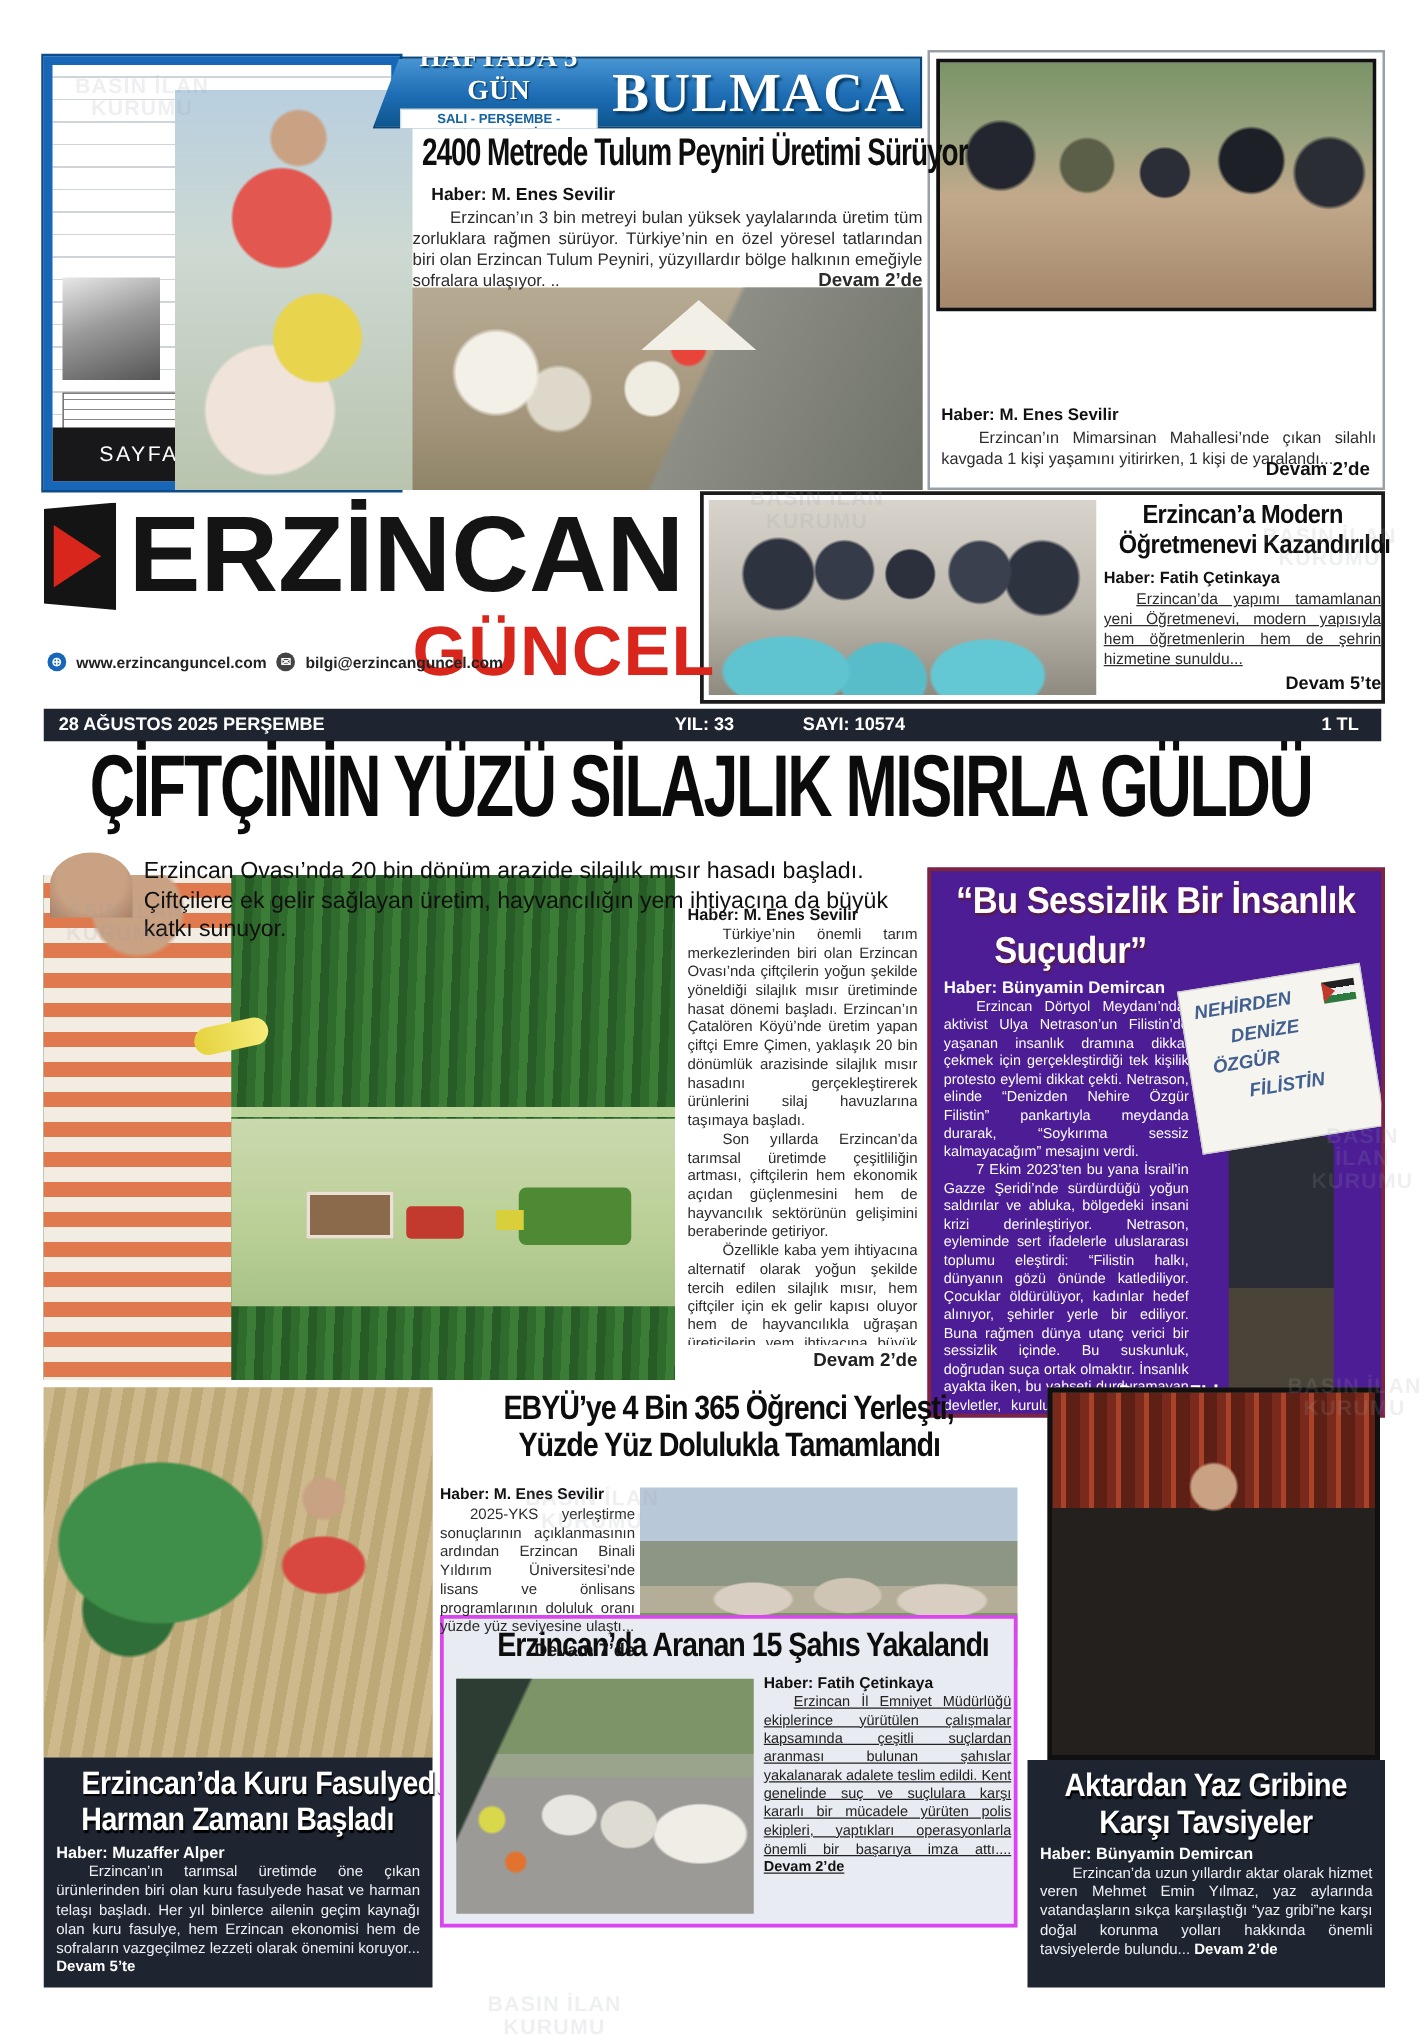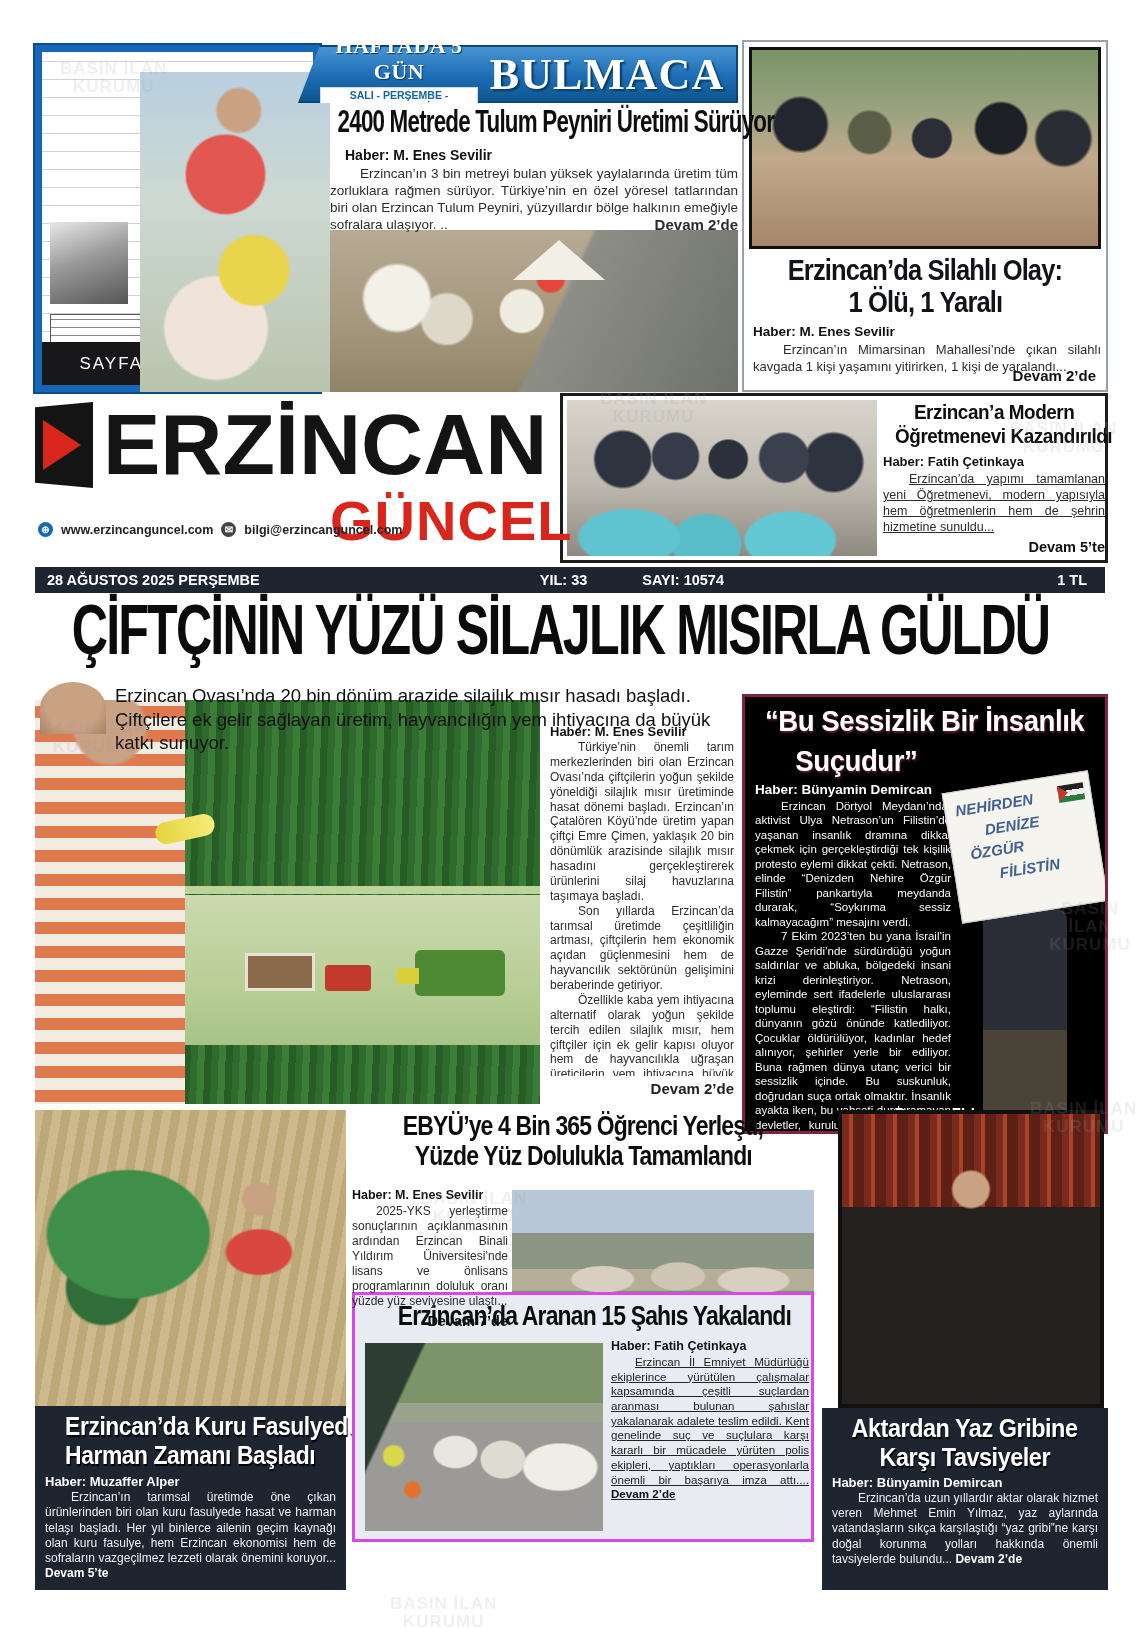--- a/index.html
+++ b/index.html
@@ -163,21 +163,21 @@
   .harvester { position:absolute; left:230px; top:55px; width:90px; height:46px; background:#4d8a33; border-radius:6px; }
   .harvester:after { content:""; position:absolute; left:-18px; top:18px; width:22px; height:16px; background:#d8cf3a; }
 
   
   .centercol { left:550px; top:724px; width:184px; height:352px; overflow:hidden; font-size:12px; line-height:1.24; z-index:3; }
   .centercol .byline { font-size:13px; }
   .centercol p { text-indent:28px; }
   .center-devam { left:550px; top:1080px; width:184px; font-size:15px; z-index:3; }
 
   
-  .pinkbox { left:742px; top:694px; width:366px; height:440px; background:#000000; border:3px solid #7e2440;
+  .pinkbox { left:742px; top:694px; width:366px; height:440px; background:#4c1d95; border:3px solid #7e2440;
       overflow:hidden; z-index:2; color:#fff; }
   .pink-h { text-align:center; margin-top:8px; line-height:1.05; }
   .pink-h .squeeze { font-size:30px; font-weight:900; color:#fff; letter-spacing:-.5px; --sx:.92; text-shadow:1px 2px 2px #5e1a30; }
   .pink-h2 { width:62%; text-align:center; }
   .pink-byline { margin:6px 0 2px 10px; font-size:13.5px; font-weight:bold; color:#fff; }
   .pink-body { margin-left:10px; width:196px; font-size:11.5px; line-height:1.26; text-align:justify; color:#fdfdfd; }
   .pink-body p { text-indent:26px; }
   .pink-devam { position:absolute; left:150px; bottom:7px; font-size:16px; font-weight:bold; color:#fff; }
   .activist { position:absolute; right:4px; top:84px; width:152px; height:348px; }
   .activist .figure { position:absolute; left:34px; top:128px; width:84px; height:220px;
@@ -316,24 +316,20 @@
   <p>Erzincan’ın 3 bin metreyi bulan yüksek yaylalarında üretim tüm zorluklara rağmen sürüyor. Türkiye’nin en özel yöresel tatlarından biri olan Erzincan Tulum Peyniri, yüzyıllardır bölge halkının emeğiyle sofralara ulaşıyor. ..</p>
   <div class="devam-r tulum-devam">Devam 2’de</div>
 </div>
 
 <div class="abs photo sheep-photo">
   <div class="tent"></div>
 </div>
 
 <div class="abs police-frame">
   <div class="police-photo"></div>
-  <div class="silahli-h headline">
-    <span class="squeeze">Erzincan’da Silahlı Olay:</span><br>
-    <span class="squeeze">1 Ölü, 1 Yaralı</span>
-  </div>
   <div class="silahli-byline byline">Haber: M. Enes Sevilir</div>
   <div class="silahli-body bodytext">
     <p>Erzincan’ın Mimarsinan Mahallesi’nde çıkan silahlı kavgada 1 kişi yaşamını yitirirken, 1 kişi de yaralandı...</p>
   </div>
   <div class="silahli-devam devam">Devam 2’de</div>
 </div>
 
 <div class="abs logo-row">
   <div class="logo-mark">
       <div class="tri"></div>

